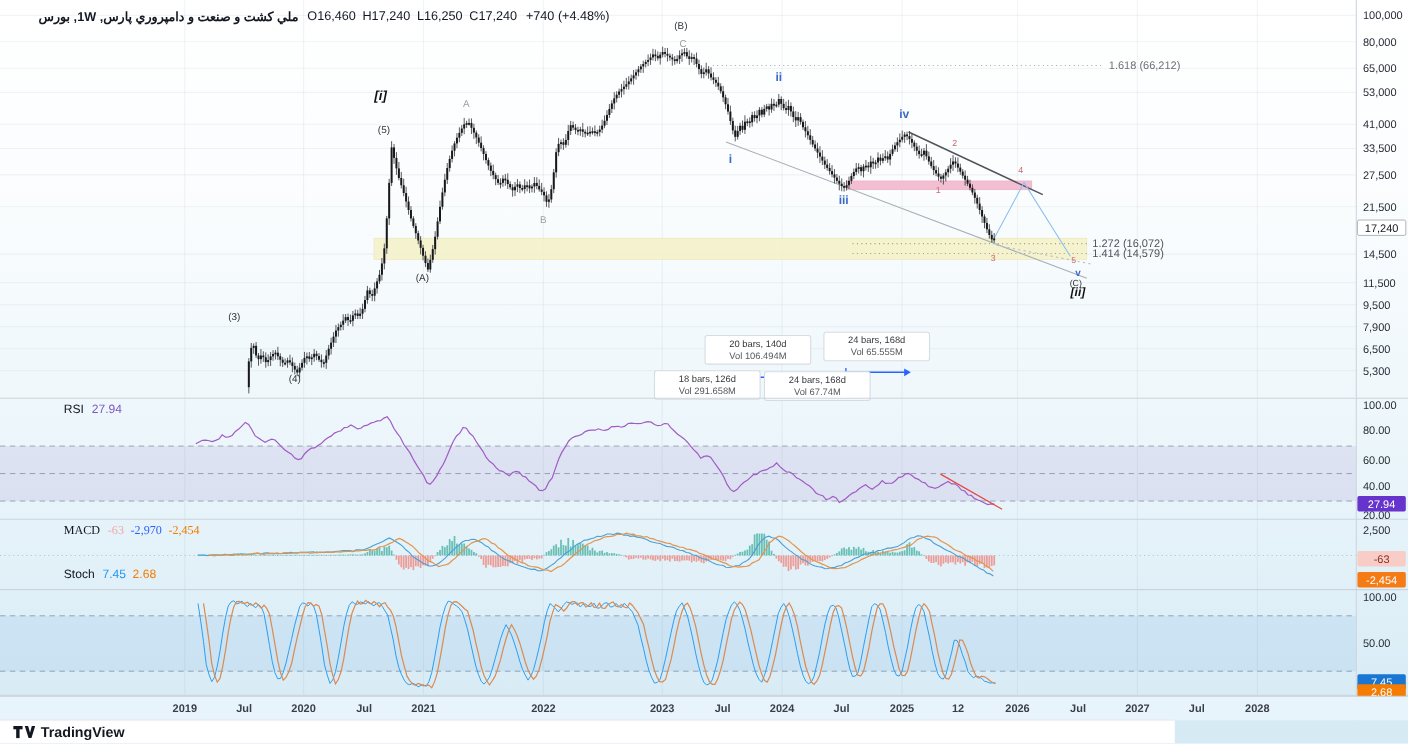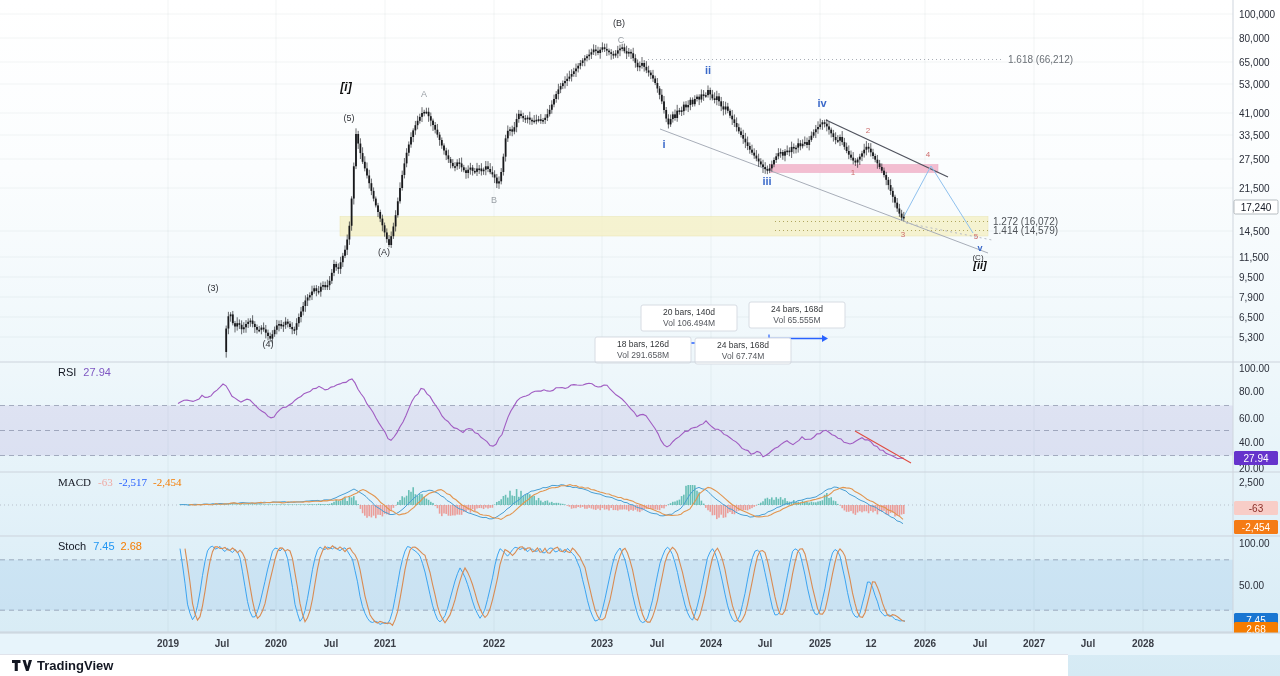--- a/index.html
+++ b/index.html
@@ -1158,36 +1158,46 @@
         <text x="820" y="647" font-size="10" fill="#3a3e47" text-anchor="middle" font-weight="bold">2025</text>
         <text x="871" y="647" font-size="10" fill="#3a3e47" text-anchor="middle" font-weight="bold">12</text>
         <text x="925" y="647" font-size="10" fill="#3a3e47" text-anchor="middle" font-weight="bold">2026</text>
         <text x="980" y="647" font-size="10" fill="#3a3e47" text-anchor="middle" font-weight="bold">Jul</text>
         <text x="1034" y="647" font-size="10" fill="#3a3e47" text-anchor="middle" font-weight="bold">2027</text>
         <text x="1088" y="647" font-size="10" fill="#3a3e47" text-anchor="middle" font-weight="bold">Jul</text>
         <text x="1143" y="647" font-size="10" fill="#3a3e47" text-anchor="middle" font-weight="bold">2028</text>
       </g>
     </svg>
 
+  <div class="hdr">
+    <span class="sym" dir="rtl">ملي كشت و صنعت و دامپروري پارس, 1W, بورس</span>
+    <span class="vals" id="ohlc-row">
+        <span style="color: rgb(19, 23, 34);">O16,460</span>
+        <span style="color: rgb(19, 23, 34);">H17,240</span>
+        <span style="color: rgb(19, 23, 34);">L16,250</span>
+        <span style="color: rgb(19, 23, 34);">C17,240</span>
+      </span>
+    <span style="color:#131722;">+740 (+4.48%)</span>
+  </div>
 
   <div class="pane-hdr" style="top:366px;">
     <span class="t">RSI</span>
     <span style="color:#7e57c2;">27.94</span>
   </div>
 
   <div class="pane-hdr" style="top:476px;font-family:Liberation Serif, serif;">
     <span class="t">MACD</span>
     <span class="vals" id="macd-vals">
         <span style="color: rgb(239, 170, 164);">-63</span>
-        <span style="color: rgb(41, 98, 255);">-2,517</span>
+        <span style="color: rgb(41, 98, 255);">-2,970</span>
         <span style="color: rgb(245, 124, 0);">-2,454</span>
       </span>
   </div>
 
-  <div class="pane-hdr" style="top:540px;">
+  <div class="pane-hdr" style="top:516px;">
     <span class="t">Stoch</span>
     <span class="vals" id="stoch-vals">
         <span style="color: rgb(33, 150, 243);">7.45</span>
         <span style="color: rgb(245, 124, 0);">2.68</span>
       </span>
   </div>
 
   <div class="logo-strip">
     <div class="tv-logo">
       <svg width="20" height="13" viewBox="0 0 20 13">

